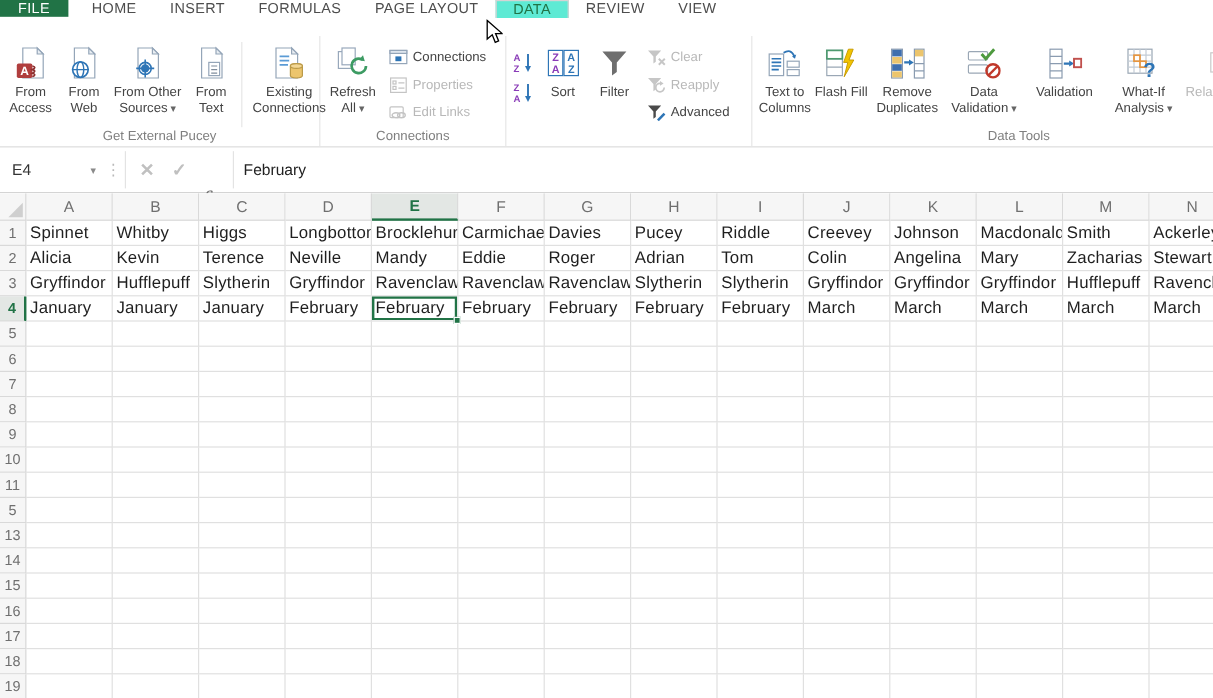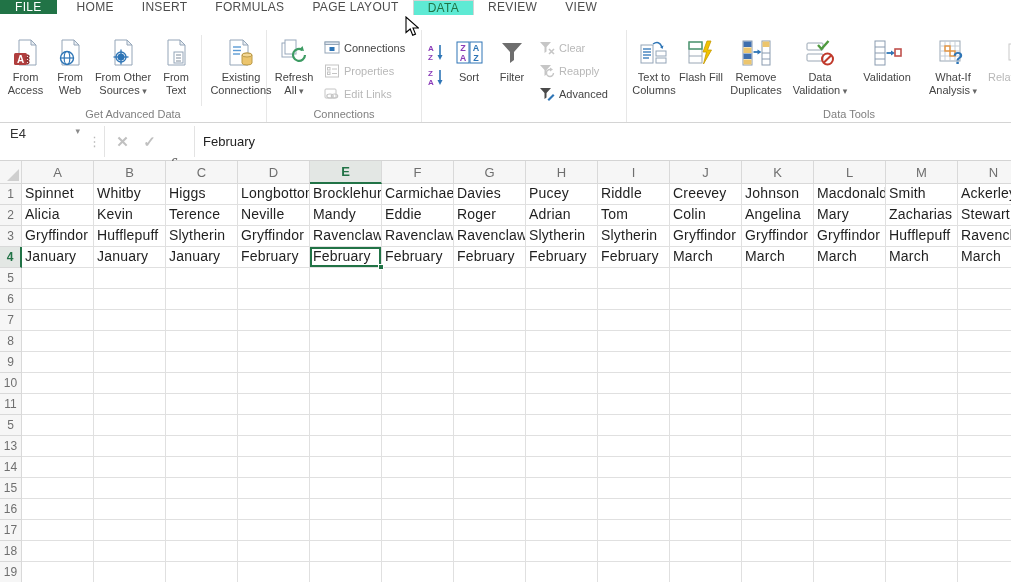--- a/index.html
+++ b/index.html
@@ -30,21 +30,21 @@
   .smallbtn .sicon { width:18px; height:16px; display:flex; align-items:center;
     justify-content:center; margin-right:3px; }
   .smallbtn.disabled { color:#b8b8b8; }
   .iconbtn { height:25px; width:24px; display:flex; align-items:center; justify-content:center; }
   .vsep { width:1px; background:#e7e7e7; align-self:stretch; margin:2px 4px 0 4px; flex:none; }
   .dd::after { content:" \25BE"; font-size:9px; color:#666; }
 
   
   .formula-bar { height:38px; display:flex; align-items:stretch; background:#fff;
     border-bottom:1px solid #d4d4d4; padding:3px 0; }
-  .name-box { width:86px; display:flex; padding-left:10px;
+  .name-box { width:86px; display:flex; align-items:center; padding-left:10px;
     font-size:13px; color:#333; }
   .name-caret { margin-left:auto; margin-right:6px; color:#8a8a8a; font-size:9px; }
   .fb-dots { width:18px; display:flex; align-items:center; justify-content:center;
     color:#b9b9b9; font-size:13px; letter-spacing:1px; }
   .fb-buttons { display:flex; align-items:center; border-left:1px solid #e3e3e3;
     border-right:1px solid #e3e3e3; padding:0 4px; }
   .fbtn { width:27px; height:100%; display:flex; align-items:center; justify-content:center;
     color:#c0c0c0; font-size:15px; font-weight:bold; }
   .fbtn.fx { color:#6d6d6d; font-family:"DejaVu Serif", serif; font-style:italic;
     font-weight:normal; font-size:16px;margin-top:47px; }
@@ -155,21 +155,21 @@
           <path d="M15,2 l5,5 h-5 z" fill="#e9eef3" stroke="#94a5b8"></path>
           <line x1="5" y1="9" x2="13" y2="9" stroke="#5b9bd5" stroke-width="1.4"></line>
           <line x1="5" y1="12.5" x2="13" y2="12.5" stroke="#5b9bd5" stroke-width="1.4"></line>
           <line x1="5" y1="16" x2="12" y2="16" stroke="#5b9bd5" stroke-width="1.4"></line>
           <path d="M14,17 a5,2 0 0 1 10,0 v8 a5,2 0 0 1 -10,0 z" fill="#ecc56d" stroke="#bb9a48"></path>
           <ellipse cx="19" cy="17" rx="5" ry="2" fill="#f3d795" stroke="#bb9a48"></ellipse>
         </svg>
       </span>
       <span class="blabel">Existing Connections</span>
     </div>
-    <div class="rgroup-label">Get Advanced Data</div>
+    <div class="rgroup-label">Get External Pucey</div>
   </div>
 
   <div class="rgroup" style="width:155px">
     <div class="bigbtn" style="width:50px">
       <span class="bicon">
         <svg width="28" height="30" viewBox="0 0 28 30">
           <rect x="2" y="5" width="11" height="14" fill="#fff" stroke="#98a8bb"></rect>
           <rect x="5" y="2" width="11" height="14" fill="#fff" stroke="#98a8bb"></rect>
           <path d="M22.5,12 a6,6 0 1 0 2.5,5" fill="none" stroke="#3d9b63" stroke-width="2.2"></path>
           <path d="M22.5,8 l1.5,5 l-5,-1 z" fill="#3d9b63"></path>

